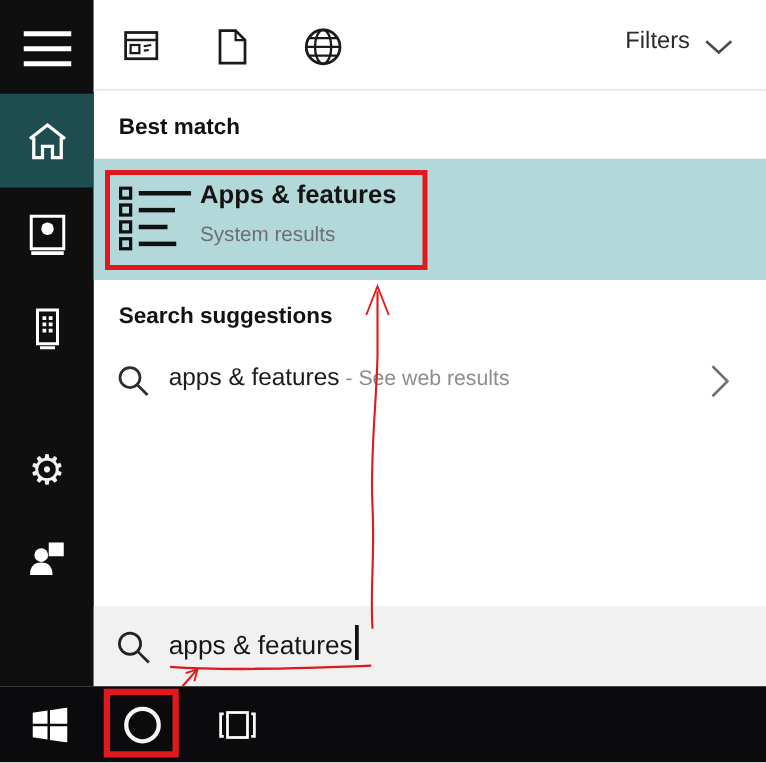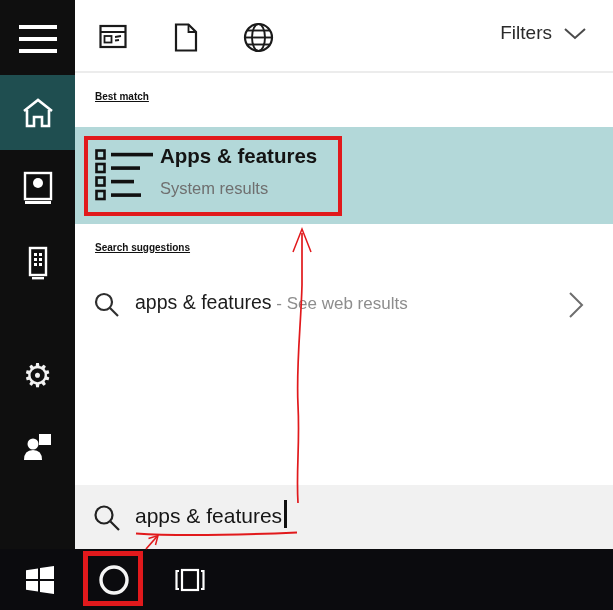--- a/index.html
+++ b/index.html
@@ -20,24 +20,24 @@
   .sb-device{top:238px;}
   .sb-gear{top:350px;}
   .sb-gear .glyph{color:#f2f2f2;font-size:33px;line-height:1;font-family:"DejaVu Sans",sans-serif;}
   .sb-feedback{top:422px;}
   
   .topbar{position:absolute;left:75px;top:0;right:0;height:73px;background:#fff;border-bottom:2px solid #ececec;}
   .tb-icon{position:absolute;top:24px;cursor:pointer;}
   .tb-apps{left:24px;}
   .tb-doc{left:99px;top:23px;}
   .tb-globe{left:168px;top:22px;}
-  .filters{position:absolute;right:26px;top:22px;display:flex;align-items:center;gap:11px;cursor:pointer;}
+  .filters{position:absolute;right:26px;top:22px;display:flex;align-items:flex-end;gap:11px;cursor:pointer;}
   .filters .flabel{font-size:19px;color:#2b2b2b;}
   
-  .section-header{position:absolute;left:95px;font-size:10px;font-weight:bold;color:#111;text-decoration:underline;}
+  .section-header{position:absolute;left:95px;font-size:18px;font-weight:bold;color:#111;}
   .hdr-best{top:91px;}
   .hdr-sugg{top:242px;text-align:center;}
   .result-row{position:absolute;left:75px;right:0;top:127px;height:97px;background:#b3d8d9;cursor:pointer;}
   .result-icon{position:absolute;left:20px;top:22px;}
   .result-title{position:absolute;left:85px;top:17px;font-size:20.5px;font-weight:bold;color:#141414;}
   .result-sub{position:absolute;left:85px;top:52px;font-size:16.5px;color:#6f6f6f;}
   .sugg-row{position:absolute;left:75px;right:0;top:283px;height:46px;cursor:pointer;}
   .sugg-mag{position:absolute;left:18px;top:8px;}
   .sugg-text{position:absolute;left:60px;top:8px;white-space:nowrap;text-align:center;}
   .sugg-query{font-size:19.5px;color:#1c1c1c;}

